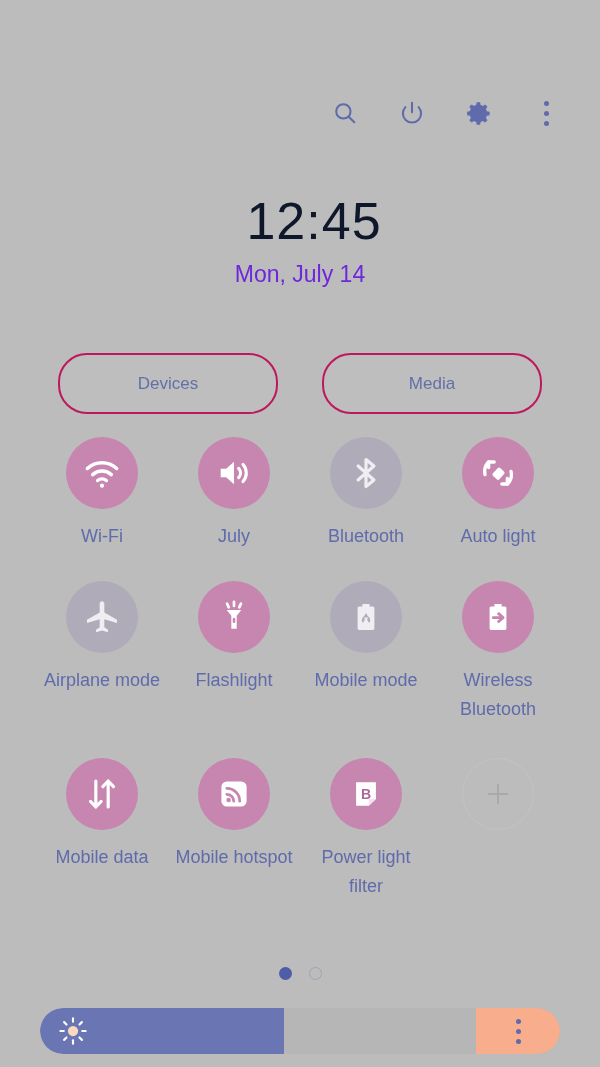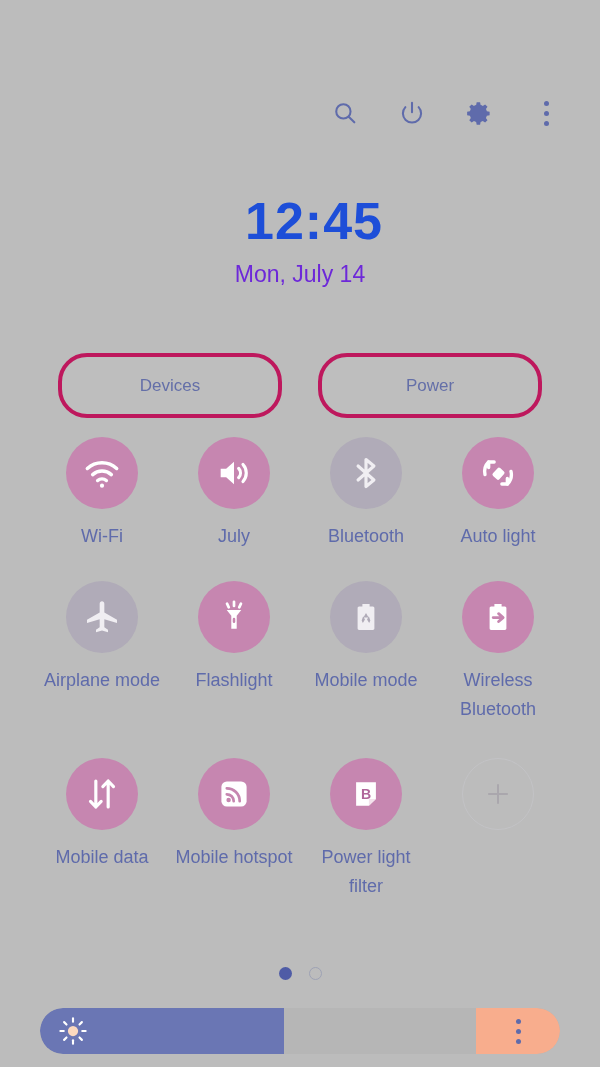--- a/index.html
+++ b/index.html
@@ -19,36 +19,36 @@
   .topicon{
     width:40px;height:40px;display:flex;align-items:center;justify-content:center;
     color:#5f6bab;
   }
   .dots-v{display:flex;flex-direction:column;align-items:center;gap:5px;}
   .dots-v i{display:block;width:5px;height:5px;border-radius:50%;background:#5f6bab;}
 
   
   .clockwrap{position:absolute;top:190px;left:0;width:600px;text-align:center;}
   .clock{
-    font-size:52px;line-height:62px;color:#1d4ed8;font-weight:700;
+    font-size:52px;line-height:62px;color:#0f172a;font-weight:400;
     letter-spacing:1px;
     padding-left:28px;
   }
   .date{
     margin-top:8px;font-size:23px;line-height:28px;color:#6d28d9;font-weight:400;
   }
 
   
   .pills{
     position:absolute;top:353px;left:58px;width:484px;
     display:flex;justify-content:space-between;
   }
   .pill{
     width:216px;height:57px;border-radius:29px;
-    border:4px solid #be185d;
+    border:2px solid #be185d;
     background:rgba(255,255,255,0.045);
     display:flex;align-items:center;justify-content:center;
     font-size:17px;color:#646fa8;
   }
 
   
   .grid{
     position:absolute;top:437px;left:36px;width:528px;
     display:grid;grid-template-columns:repeat(4,1fr);
     row-gap:8px;
@@ -140,21 +140,21 @@
     </div>
   </div>
 
   <div class="clockwrap">
     <div class="clock">12:45</div>
     <div class="date">Mon, July 14</div>
   </div>
 
   <div class="pills">
     <div class="pill">Devices</div>
-    <div class="pill">Power</div>
+    <div class="pill">Media</div>
   </div>
 
   <div class="grid">
 
     <div class="cell">
       <div class="circle on">
         <svg class="g" width="40" height="40" viewBox="0 0 24 24" fill="none" stroke="#ffffff" stroke-width="2.1" stroke-linecap="round">
           <path d="M3.2 9.3a13 13 0 0 1 17.6 0"></path>
           <path d="M6.4 13a8.4 8.4 0 0 1 11.2 0"></path>
           <path d="M9.4 16.5a4 4 0 0 1 5.2 0"></path>

